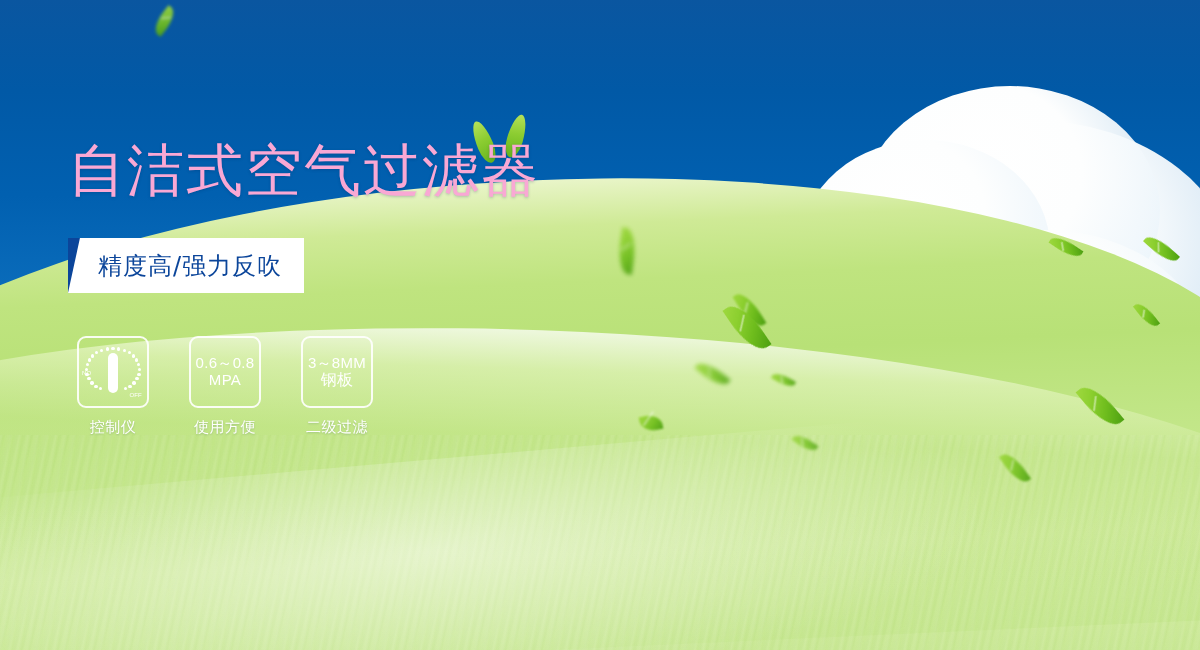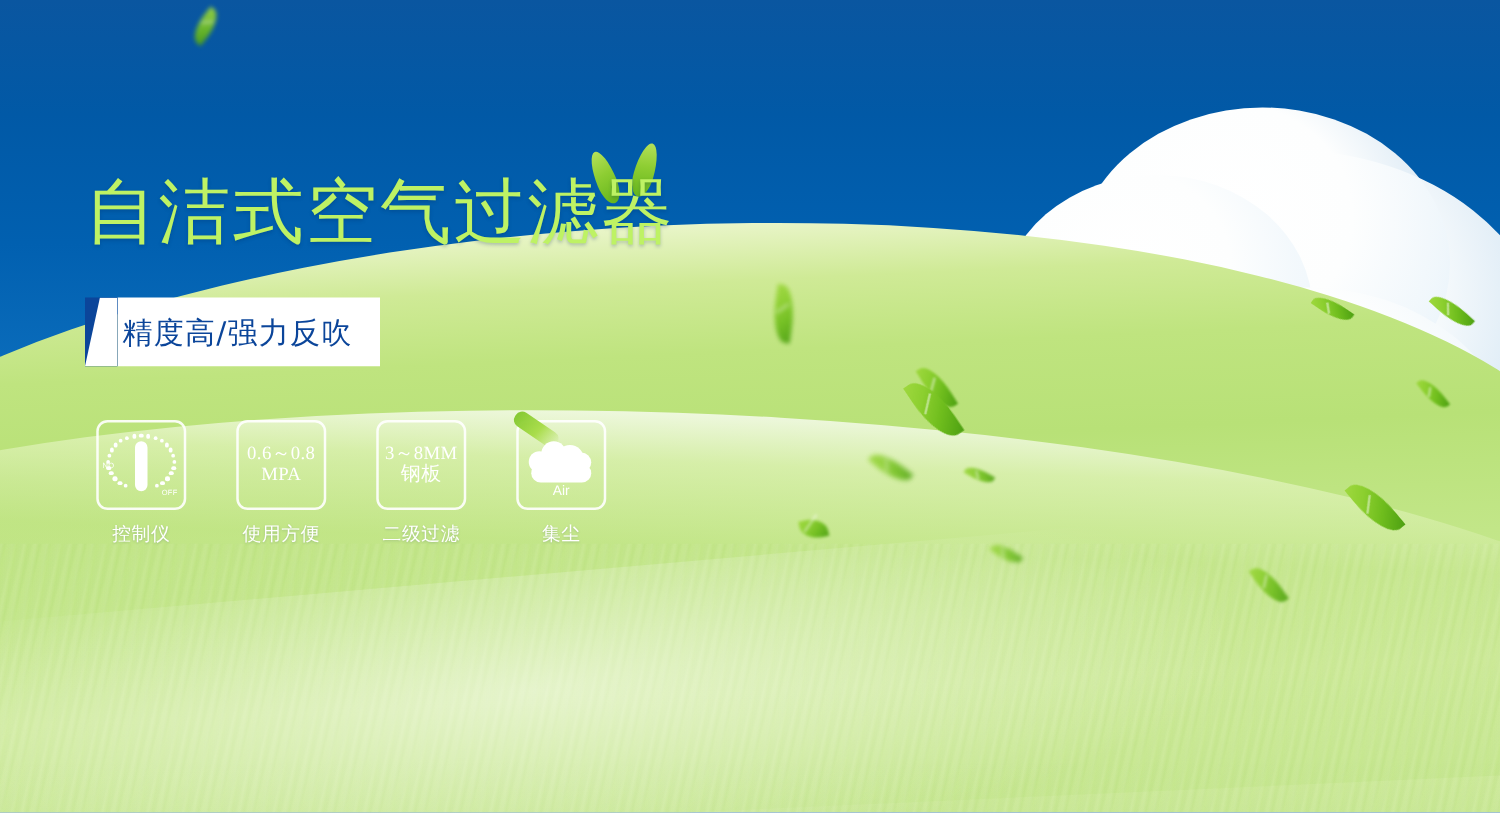--- a/index.html
+++ b/index.html
@@ -187,21 +187,21 @@
   }
 
   
   .title {
     position: absolute;
     left: 68px;
     top: 142px;
     font-size: 57px;
     line-height: 1;
     letter-spacing: 2px;
-    color: #bef264;
+    color: #f9a8d4;
     font-family: "DejaVu Sans", "Liberation Sans", sans-serif;
     font-weight: 400;
     white-space: nowrap;
     text-shadow: 0 1px 3px rgba(0,40,90,0.25);
   }
 
   .sprout {
     position: absolute;
     left: 470px;
     top: 108px;
@@ -288,21 +288,21 @@
     justify-content: center;
     color: #ffffff;
     position: relative;
     box-sizing: border-box;
   }
   .feature-text {
     font-size: 15px;
     line-height: 1.12;
     text-align: left;
     letter-spacing: 0.3px;
-    font-family: Liberation Serif, serif;
+    font-family: Liberation Sans, sans-serif;
   }
   .feature-text.cn { font-size: 16px; }
   .feature-caption {
     margin-top: 10px;
     font-size: 15px;
     color: #ffffff;
     white-space: nowrap;
     letter-spacing: 0.5px;
     font-family: "DejaVu Sans", "Liberation Sans", sans-serif;
     text-shadow: 0 1px 2px rgba(0,40,90,0.2);
@@ -501,29 +501,15 @@
 
 
     <div class="feature">
       <div class="feature-box">
         <div class="feature-text">3～8MM</div>
         <div class="feature-text cn">钢板</div>
       </div>
       <div class="feature-caption">二级过滤</div>
     </div>
 
-    <div class="feature">
-      <div class="feature-box">
-        <div class="aircloud">
-          <div class="ray"></div>
-          <div class="c" style="left:2px;  top:12px; width:17px; height:17px;"></div>
-          <div class="c" style="left:12px; top:4px;  width:20px; height:20px;"></div>
-          <div class="c" style="left:24px; top:7px;  width:22px; height:22px;"></div>
-          <div class="c" style="left:36px; top:13px; width:16px; height:16px;"></div>
-          <div class="base"></div>
-          <div class="airtxt">Air</div>
-        </div>
-      </div>
-      <div class="feature-caption">集尘</div>
-    </div>
 
   </div>
 </div>
 
 </body></html>

